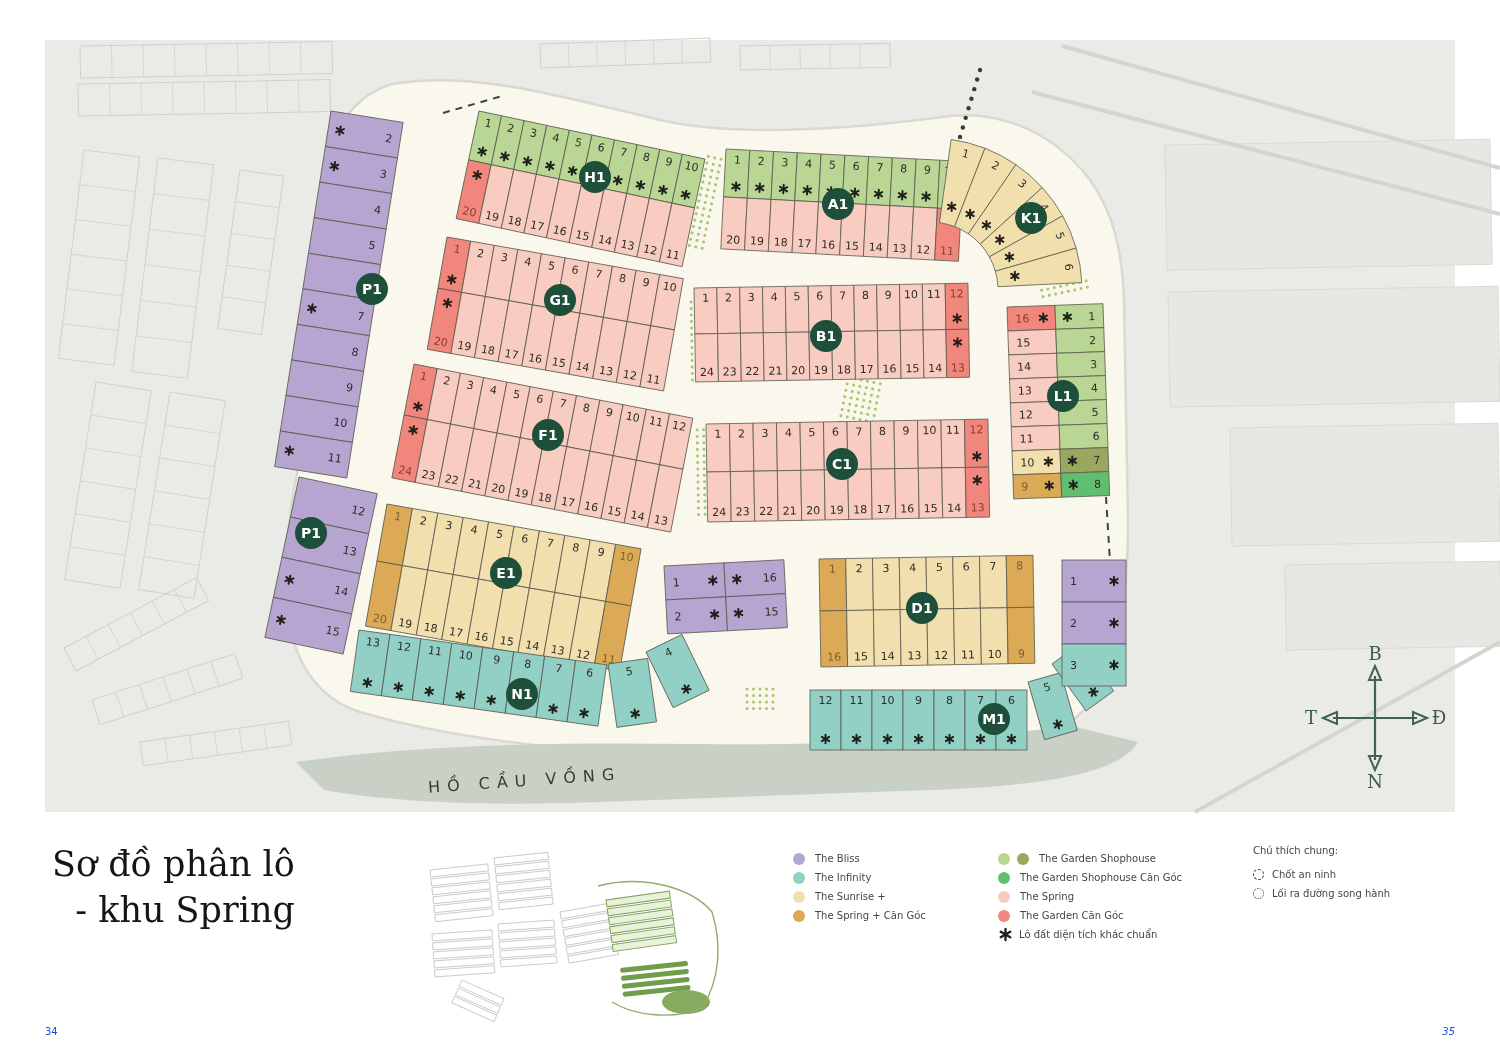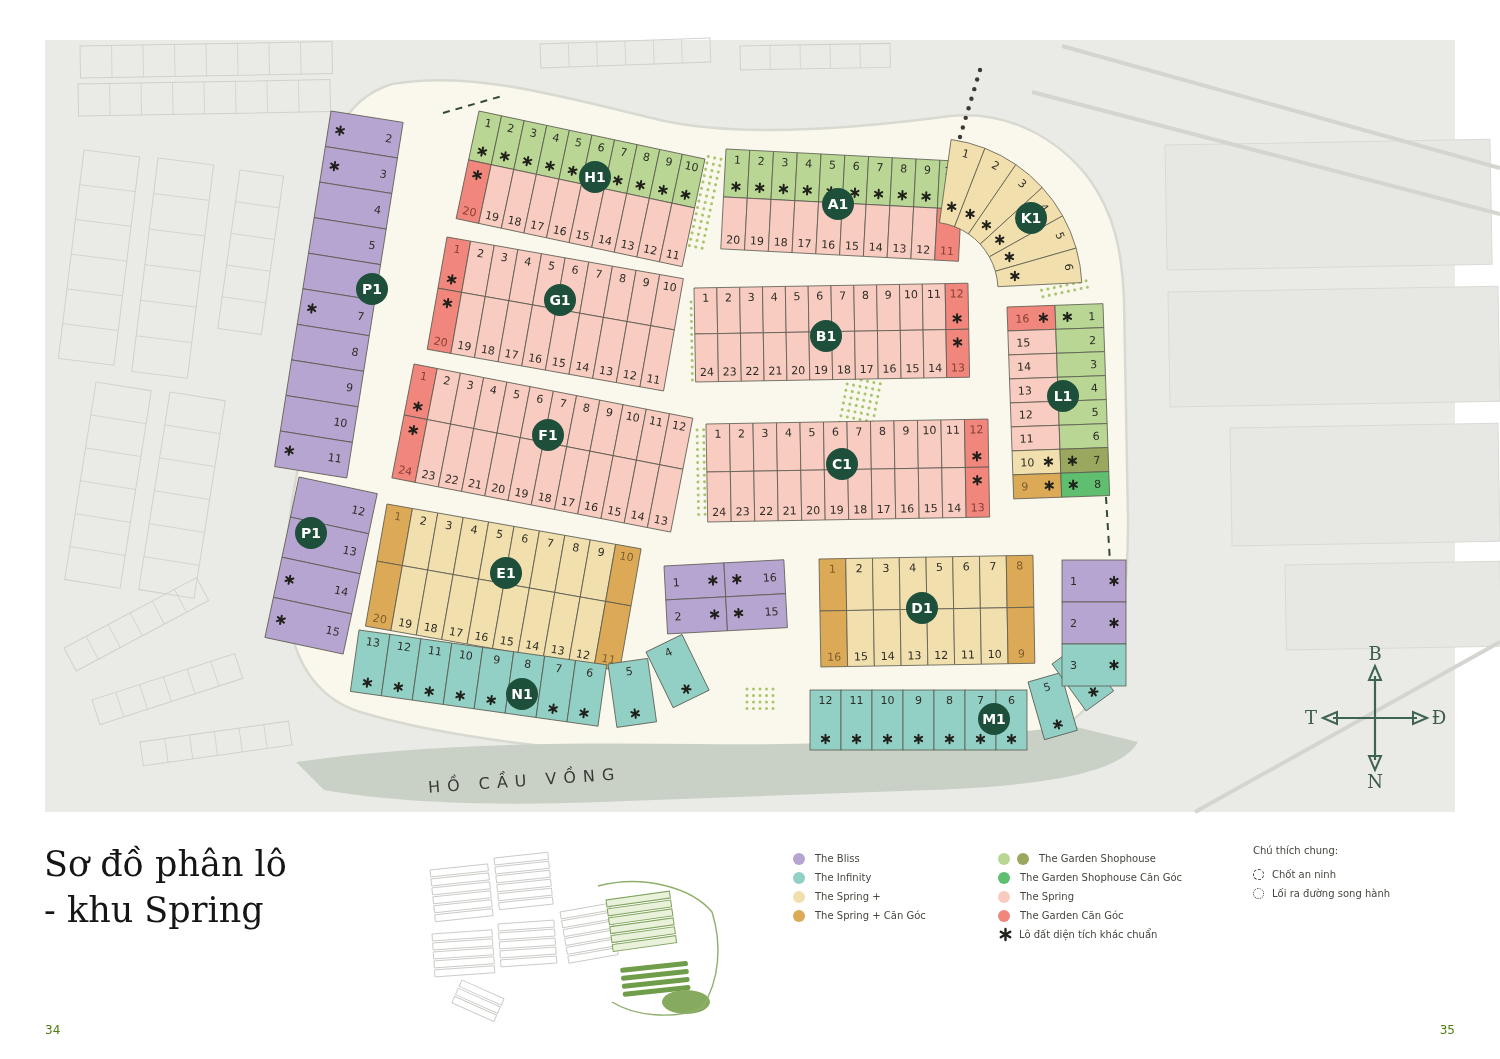--- a/index.html
+++ b/index.html
@@ -1,24 +1,24 @@
 <!DOCTYPE html>
 <html><head>
 <meta charset="utf-8">
 <style>
   html,body{margin:0;padding:0;background:#ffffff;}
   .page{position:relative;width:1500px;height:1059px;background:#ffffff;overflow:hidden;
         font-family:"DejaVu Sans",sans-serif;}
   #map{position:absolute;left:0;top:0;}
   #inset{position:absolute;left:428px;top:848px;}
-  .title{position:absolute;left:44px;top:842px;font-family:"DejaVu Serif",serif;
-         font-size:35px;line-height:1.3;color:#151515;}
-  .pagenum{position:absolute;bottom:22px;font-size:12px;color:#4d7c0f;}
+  .title{position:absolute;left:52px;top:842px;font-family:"DejaVu Serif",serif;
+         font-size:35px;line-height:1.3;color:#151515;text-align:right;}
+  .pagenum{position:absolute;bottom:22px;font-size:10px;color:#1d4ed8;}
   .pagenum.left{left:45px;}
-  .pagenum.right{right:45px;text-align:center;}
+  .pagenum.right{right:45px;text-align:center;font-style:italic;}
   .legend{position:absolute;font-size:10px;color:#46463f;}
   #legend1{left:793px;top:849px;}
   #legend2{left:998px;top:849px;}
   #legend3{left:1253px;top:845px;}
   .lrow{display:flex;align-items:center;height:19px;}
   .dot{display:inline-block;width:12px;height:12px;border-radius:50%;margin-right:4px;}
   .dots{display:inline-flex;gap:3px;margin-right:6px;}
   .llabel{white-space:nowrap;}
   .ltitle{height:19px;margin-bottom:1px;}
   .circ{display:inline-block;width:11px;height:11px;border-radius:50%;margin-right:8px;box-sizing:border-box;}
@@ -1484,21 +1484,21 @@
       <div class="lrow">
         <span class="dots">
           <span class="dot" style="background: rgb(146, 207, 197);"></span>
         </span>
         <span class="llabel">The Infinity</span>
       </div>
       <div class="lrow">
         <span class="dots">
           <span class="dot" style="background: rgb(241, 223, 174);"></span>
         </span>
-        <span class="llabel">The Spring +</span>
+        <span class="llabel">The Sunrise +</span>
       </div>
       <div class="lrow">
         <span class="dots">
           <span class="dot" style="background: rgb(220, 170, 87);"></span>
         </span>
         <span class="llabel">The Spring + Căn Góc</span>
       </div>
     </div>
   <div id="legend2" class="legend">
       <div class="lrow">

